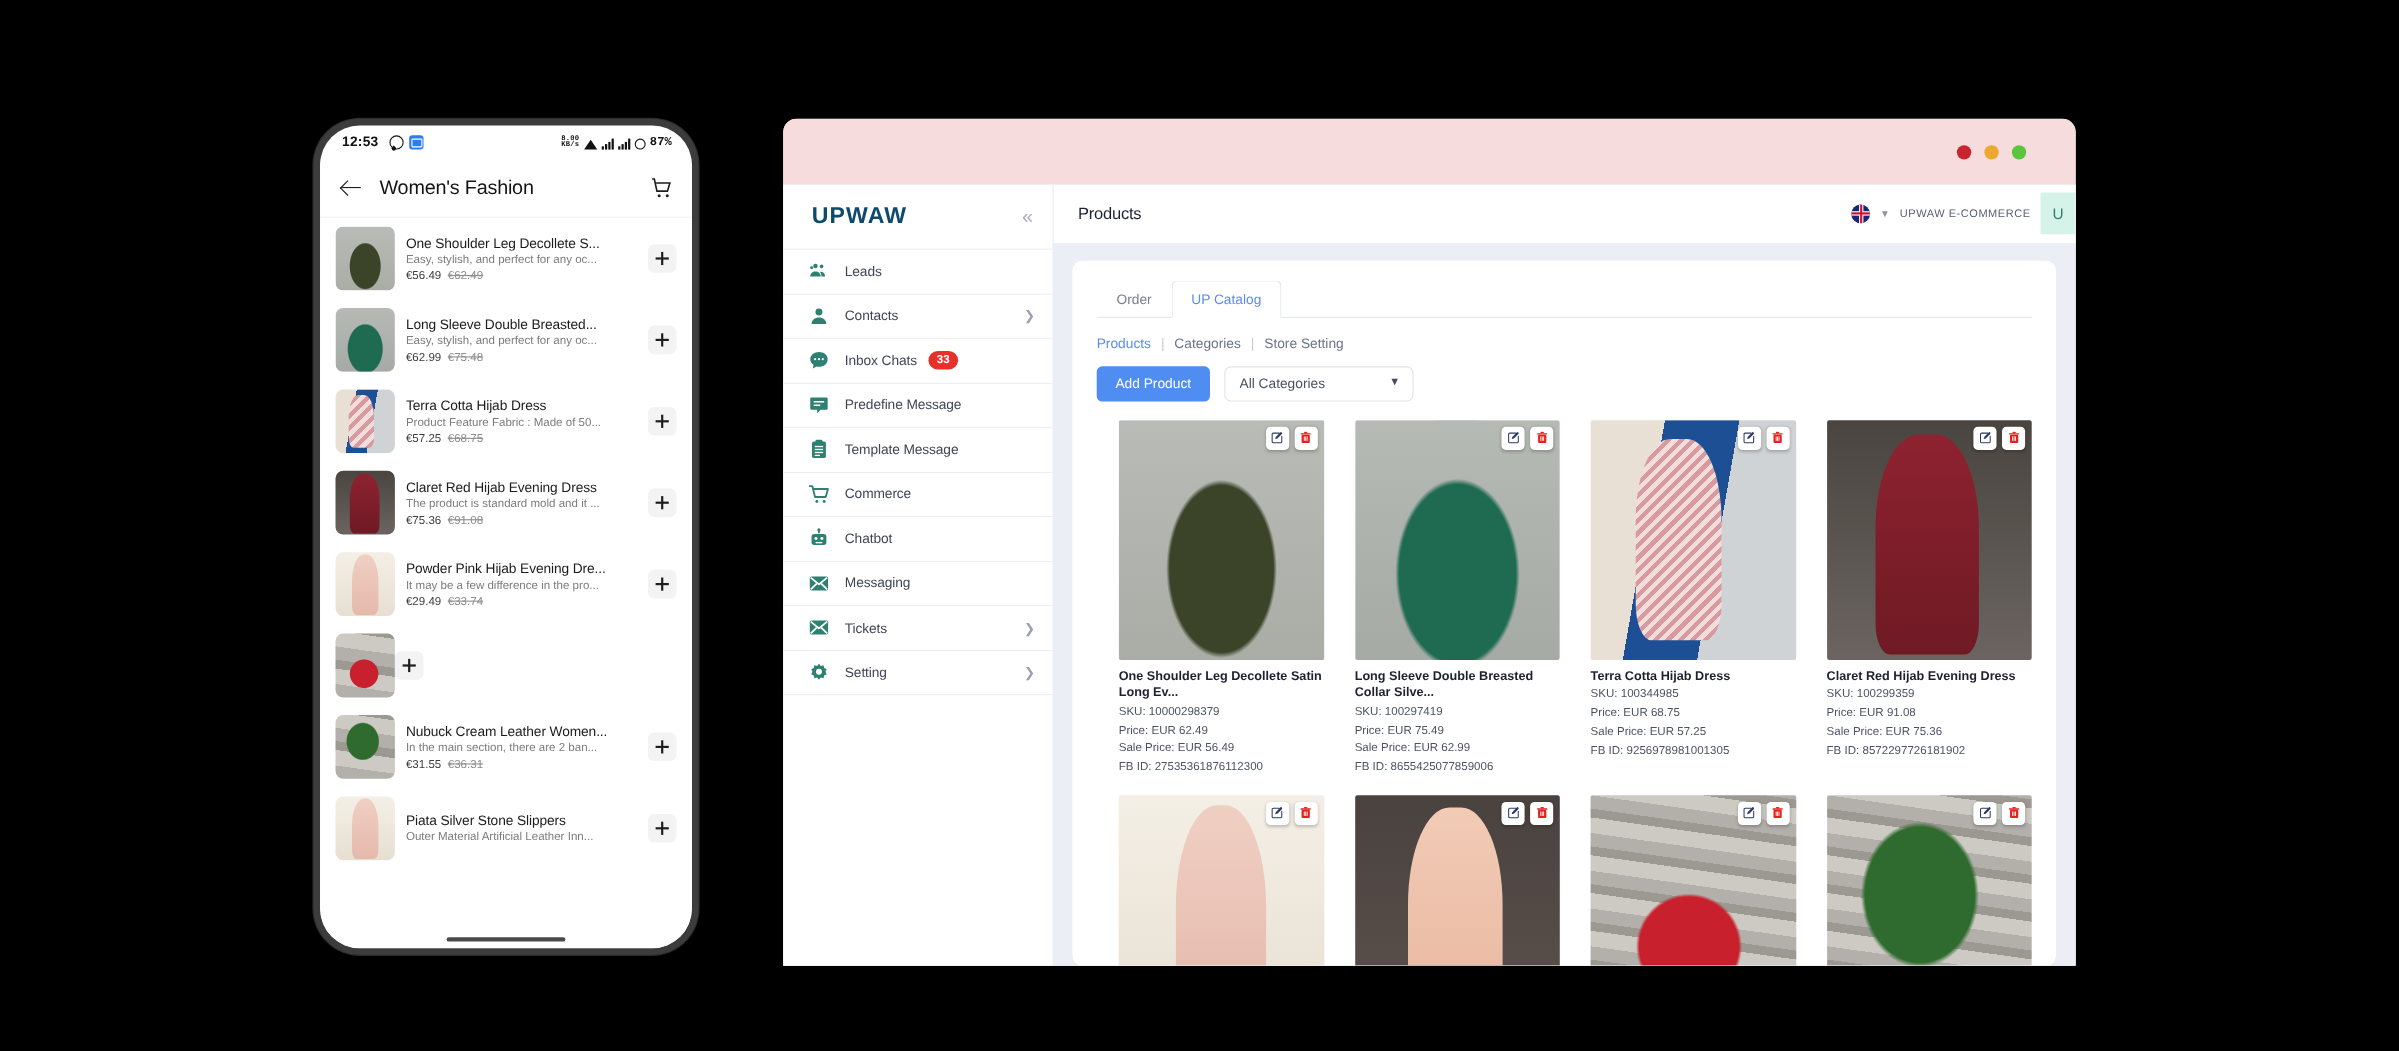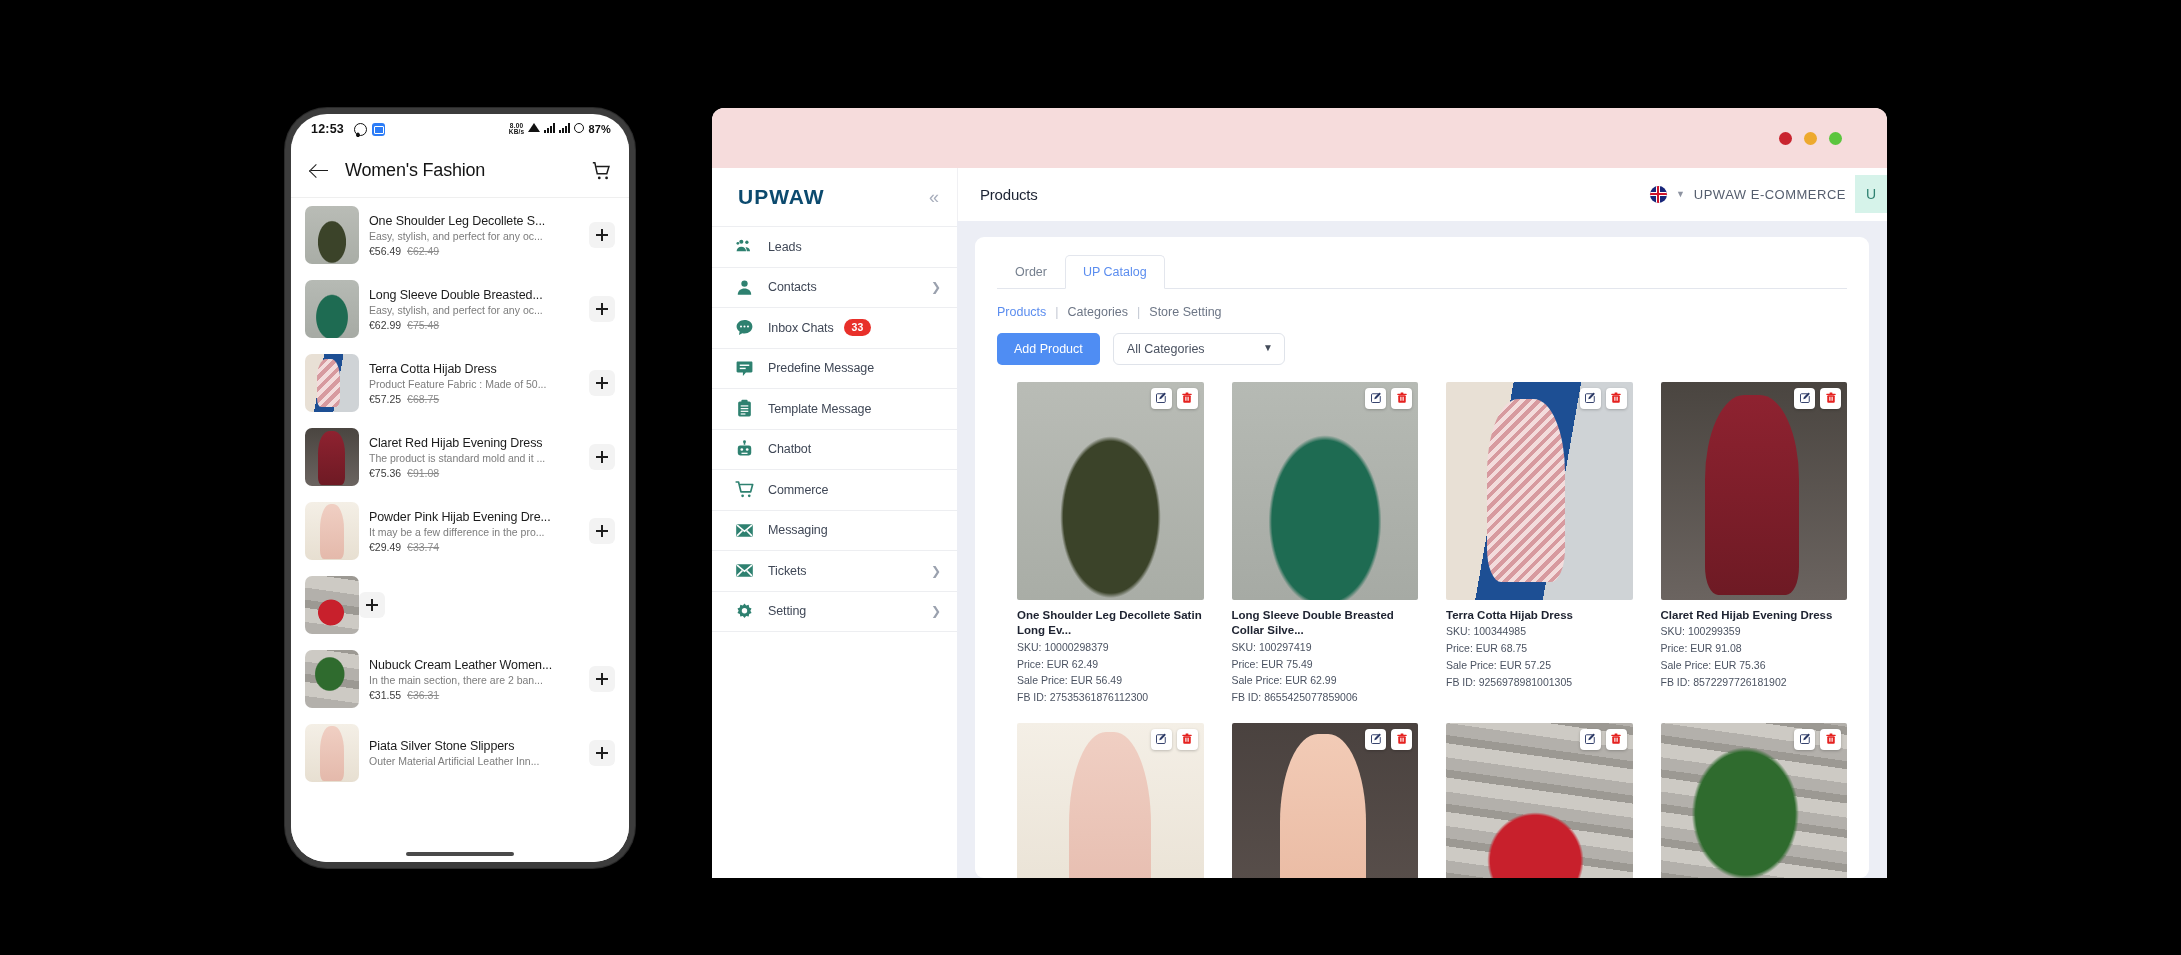--- a/index.html
+++ b/index.html
@@ -28,21 +28,21 @@
     overflow: hidden;
     position: relative;
   }
   .ph-status {
     height: 30px; display: flex; align-items: center;
     padding: 0 18px 0 20px; font-size: 12.5px; color:#111;
     font-weight: 600; letter-spacing:.2px;
   }
   .ph-status .time { margin-right: 10px; }
   .ph-st-icons-left { display:flex; align-items:center; gap:5px; }
-  .ph-st-right { margin-left:auto; display:flex; align-items:flex-start; gap:4px; font-size:11px; }
+  .ph-st-right { margin-left:auto; display:flex; align-items:flex-end; gap:4px; font-size:11px;font-family:Liberation Mono, monospace; }
   .wa-ico { width:13px; height:13px; border:1.4px solid #111; border-radius:50%;
             position:relative; display:inline-block; }
   .wa-ico::after{content:"";position:absolute;left:1px;bottom:-2px;width:4px;height:4px;
             background:#111;border-radius:0 50% 50% 50%;transform:rotate(45deg);}
   .msg-ico { width:13px; height:13px; background:#2b7cf7; border-radius:3px; position:relative; }
   .msg-ico::after{content:"";position:absolute;left:2.5px;top:3px;width:8px;height:6px;
             border:1.4px solid #fff;border-radius:1px;}
   .kbps { font-size:6.5px; line-height:1; text-align:center; font-weight:700;}
   .wifi-ico{width:12px;height:9px;position:relative;}
   .wifi-ico::before{content:"";position:absolute;left:0;bottom:0;width:0;height:0;
@@ -123,21 +123,21 @@
   .page-title{ font-size:15px; color:#1c2333; letter-spacing:-.2px;}
   .top-right{ margin-left:auto; display:flex; align-items:center; gap:9px; padding-right:0;}
   .flag{ width:17px;height:17px;border-radius:50%;overflow:hidden;position:relative;
          background:#18267a;flex:0 0 auto;}
   .flag i{position:absolute;background:#fff;}
   .flag .h{left:0;top:6.5px;width:100%;height:4px;}
   .flag .v{left:6.5px;top:0;height:100%;width:4px;}
   .flag .hr{left:0;top:7.4px;width:100%;height:2.2px;background:#cf142b;}
   .flag .vr{left:7.4px;top:0;height:100%;width:2.2px;background:#cf142b;}
   .flag-chev{color:#8d93a1;font-size:9px;}
-  .acct-name{ font-size:13px; color:#555e6e; letter-spacing:.5px; }
+  .acct-name{ font-size:10px; color:#555e6e; letter-spacing:.5px; }
   .avatar{ width:32px;height:38px;background:#d6f3ea;color:#2e8170;display:flex;
            align-items:center;justify-content:center;font-size:14px; }
 
   .content{ flex:1 1 auto; padding:16px 18px 0 18px; overflow:hidden;}
   .card{ background:#fff; border-radius:9px; height:100%; padding:18px 22px 0 22px;
          overflow:hidden; position:relative;}
 
   .tabs{ display:flex; align-items:flex-end; border-bottom:1px solid #e3e6ed; }
   .tab{ font-size:12.5px; padding:9px 17px; color:#76808f; cursor:pointer;
         border:1px solid transparent; border-radius:5px 5px 0 0; margin-bottom:-1px;}
@@ -386,39 +386,39 @@
                   <rect x="7.2" y="11.4" width="9.6" height="1.5" fill="#fff"></rect>
                   <rect x="7.2" y="14.8" width="9.6" height="1.5" fill="#fff"></rect>
                   <rect x="7.2" y="18.2" width="6" height="1.5" fill="#fff"></rect>
                 </svg>
               </span>
               <span class="sb-label">Template Message</span>
             </div>
             <div class="sb-item">
               <span class="sb-ico">
                 <svg viewBox="0 0 24 24">
+                  <path d="M1.5 2.5h3l3 12.4h12.3l2.5-9.2H7" fill="none" stroke="#2e8170" stroke-width="2.1" stroke-linecap="round" stroke-linejoin="round"></path>
+                  <circle cx="9.6" cy="20" r="1.7"></circle>
+                  <circle cx="18" cy="20" r="1.7"></circle>
+                </svg>
+              </span>
+              <span class="sb-label">Commerce</span>
+            </div>
+            <div class="sb-item">
+              <span class="sb-ico">
+                <svg viewBox="0 0 24 24">
                   <rect x="3.5" y="7" width="17" height="12.5" rx="3"></rect>
                   <rect x="11" y="2" width="2" height="4"></rect>
                   <circle cx="12" cy="2.2" r="1.8"></circle>
                   <circle cx="8.6" cy="12" r="1.7" fill="#fff"></circle>
                   <circle cx="15.4" cy="12" r="1.7" fill="#fff"></circle>
                   <rect x="8.2" y="16" width="7.6" height="1.6" fill="#fff"></rect>
                 </svg>
               </span>
               <span class="sb-label">Chatbot</span>
-            </div>
-            <div class="sb-item">
-              <span class="sb-ico">
-                <svg viewBox="0 0 24 24">
-                  <path d="M1.5 2.5h3l3 12.4h12.3l2.5-9.2H7" fill="none" stroke="#2e8170" stroke-width="2.1" stroke-linecap="round" stroke-linejoin="round"></path>
-                  <circle cx="9.6" cy="20" r="1.7"></circle>
-                  <circle cx="18" cy="20" r="1.7"></circle>
-                </svg>
-              </span>
-              <span class="sb-label">Commerce</span>
             </div>
             <div class="sb-item">
               <span class="sb-ico">
                 <svg viewBox="0 0 24 24">
                   <rect x="1.5" y="4" width="21" height="16" rx="2"></rect>
                   <path d="M2.6 5.2 12 13l9.4-7.8" fill="none" stroke="#fff" stroke-width="2.1"></path>
                   <path d="M2.6 18.8 9.4 12M21.4 18.8 14.6 12" fill="none" stroke="#fff" stroke-width="2.1"></path>
                 </svg>
               </span>
               <span class="sb-label">Messaging</span>

